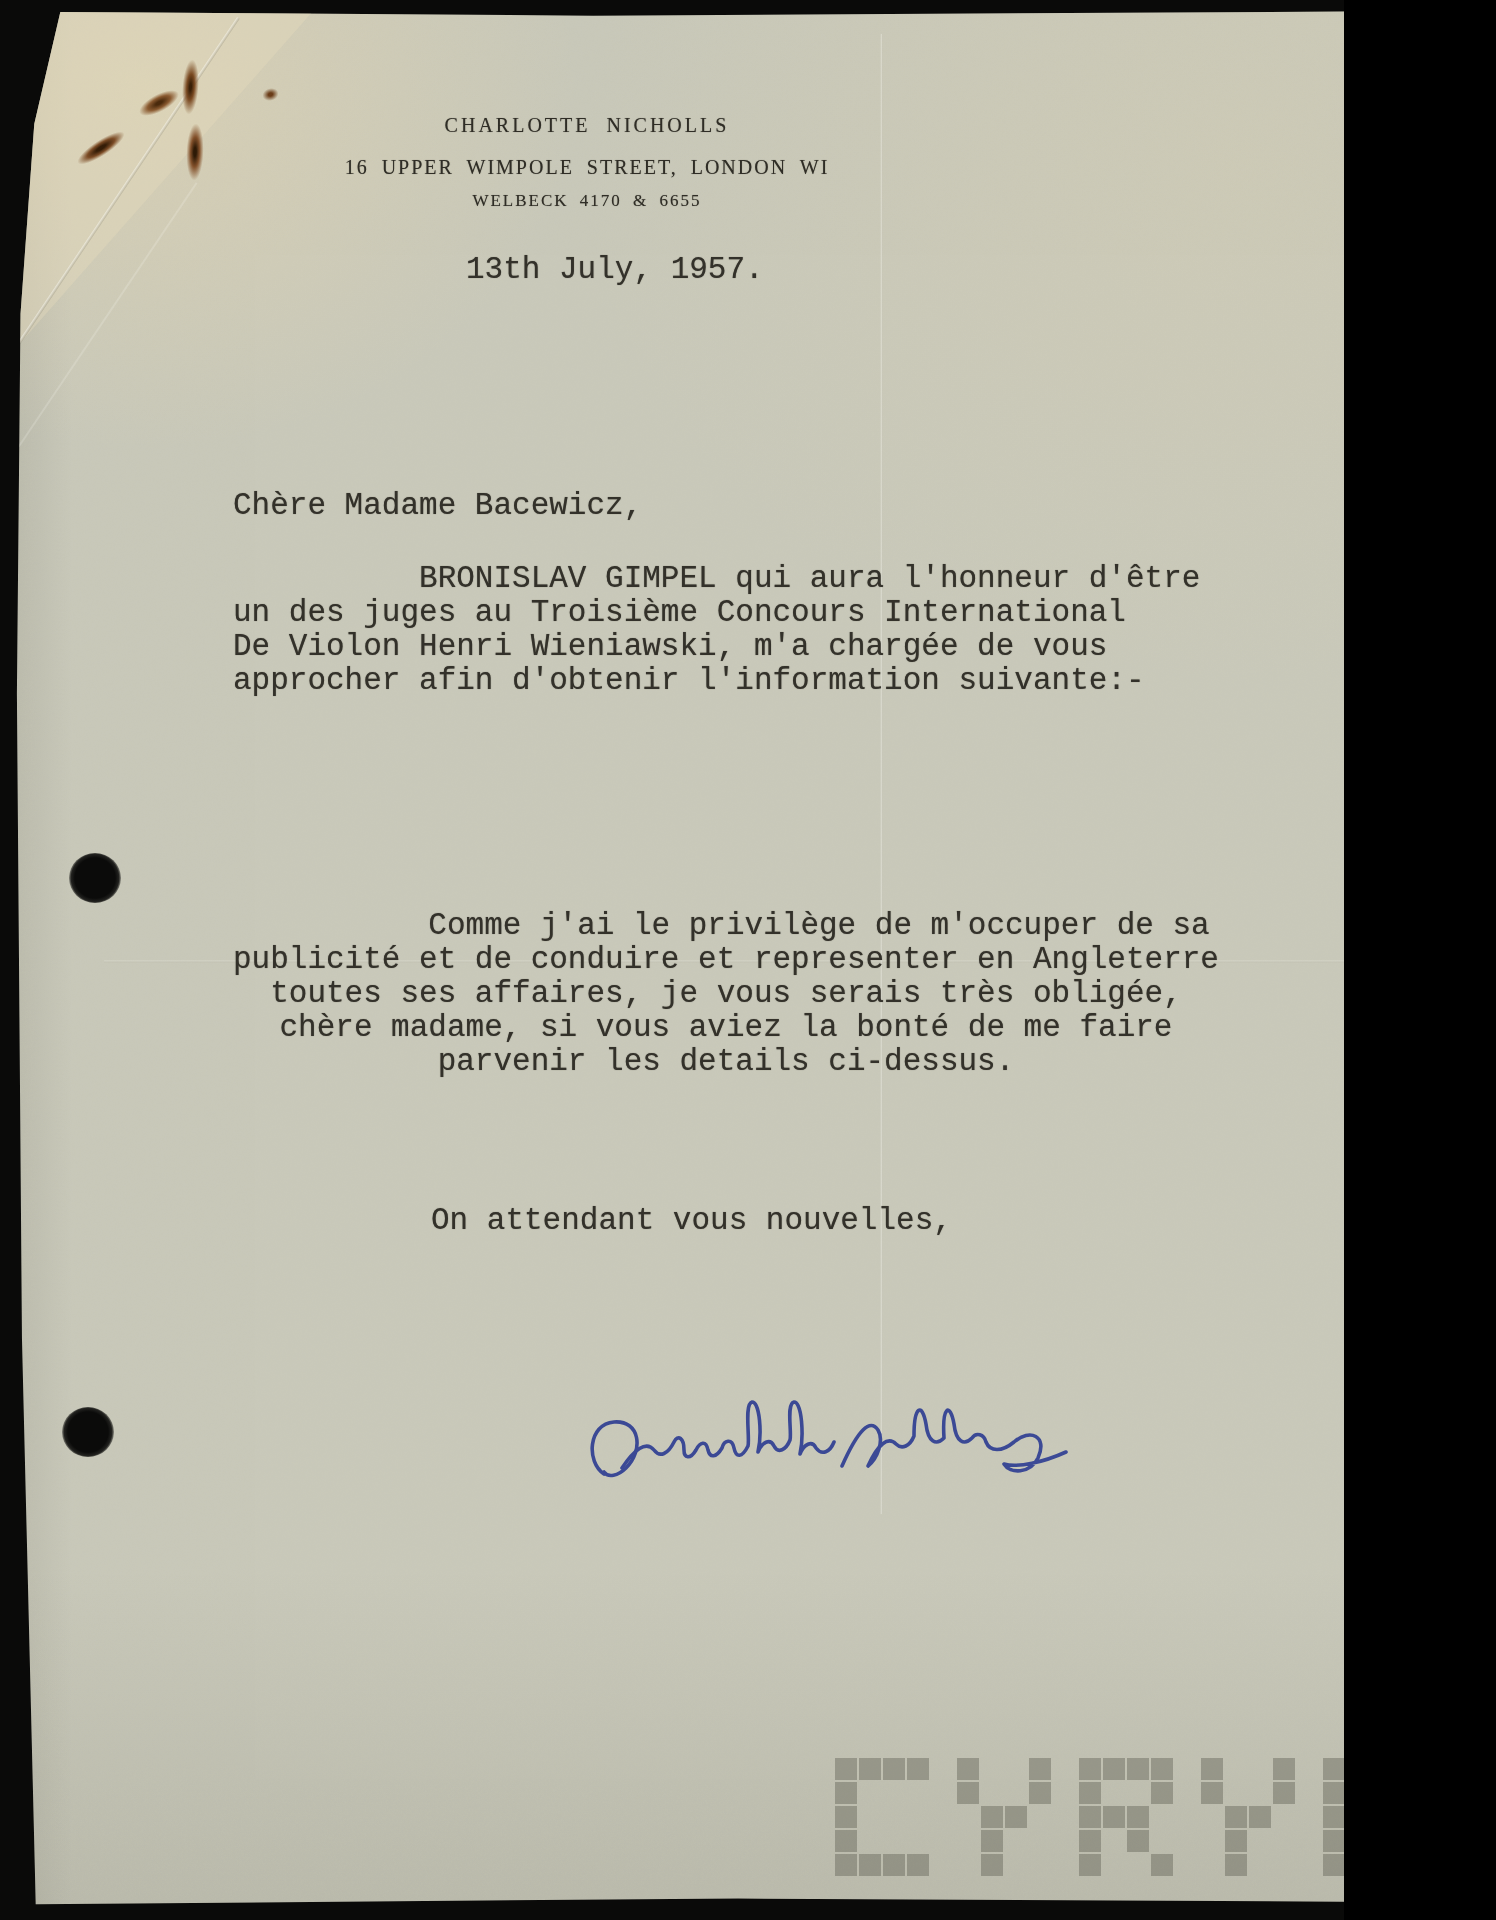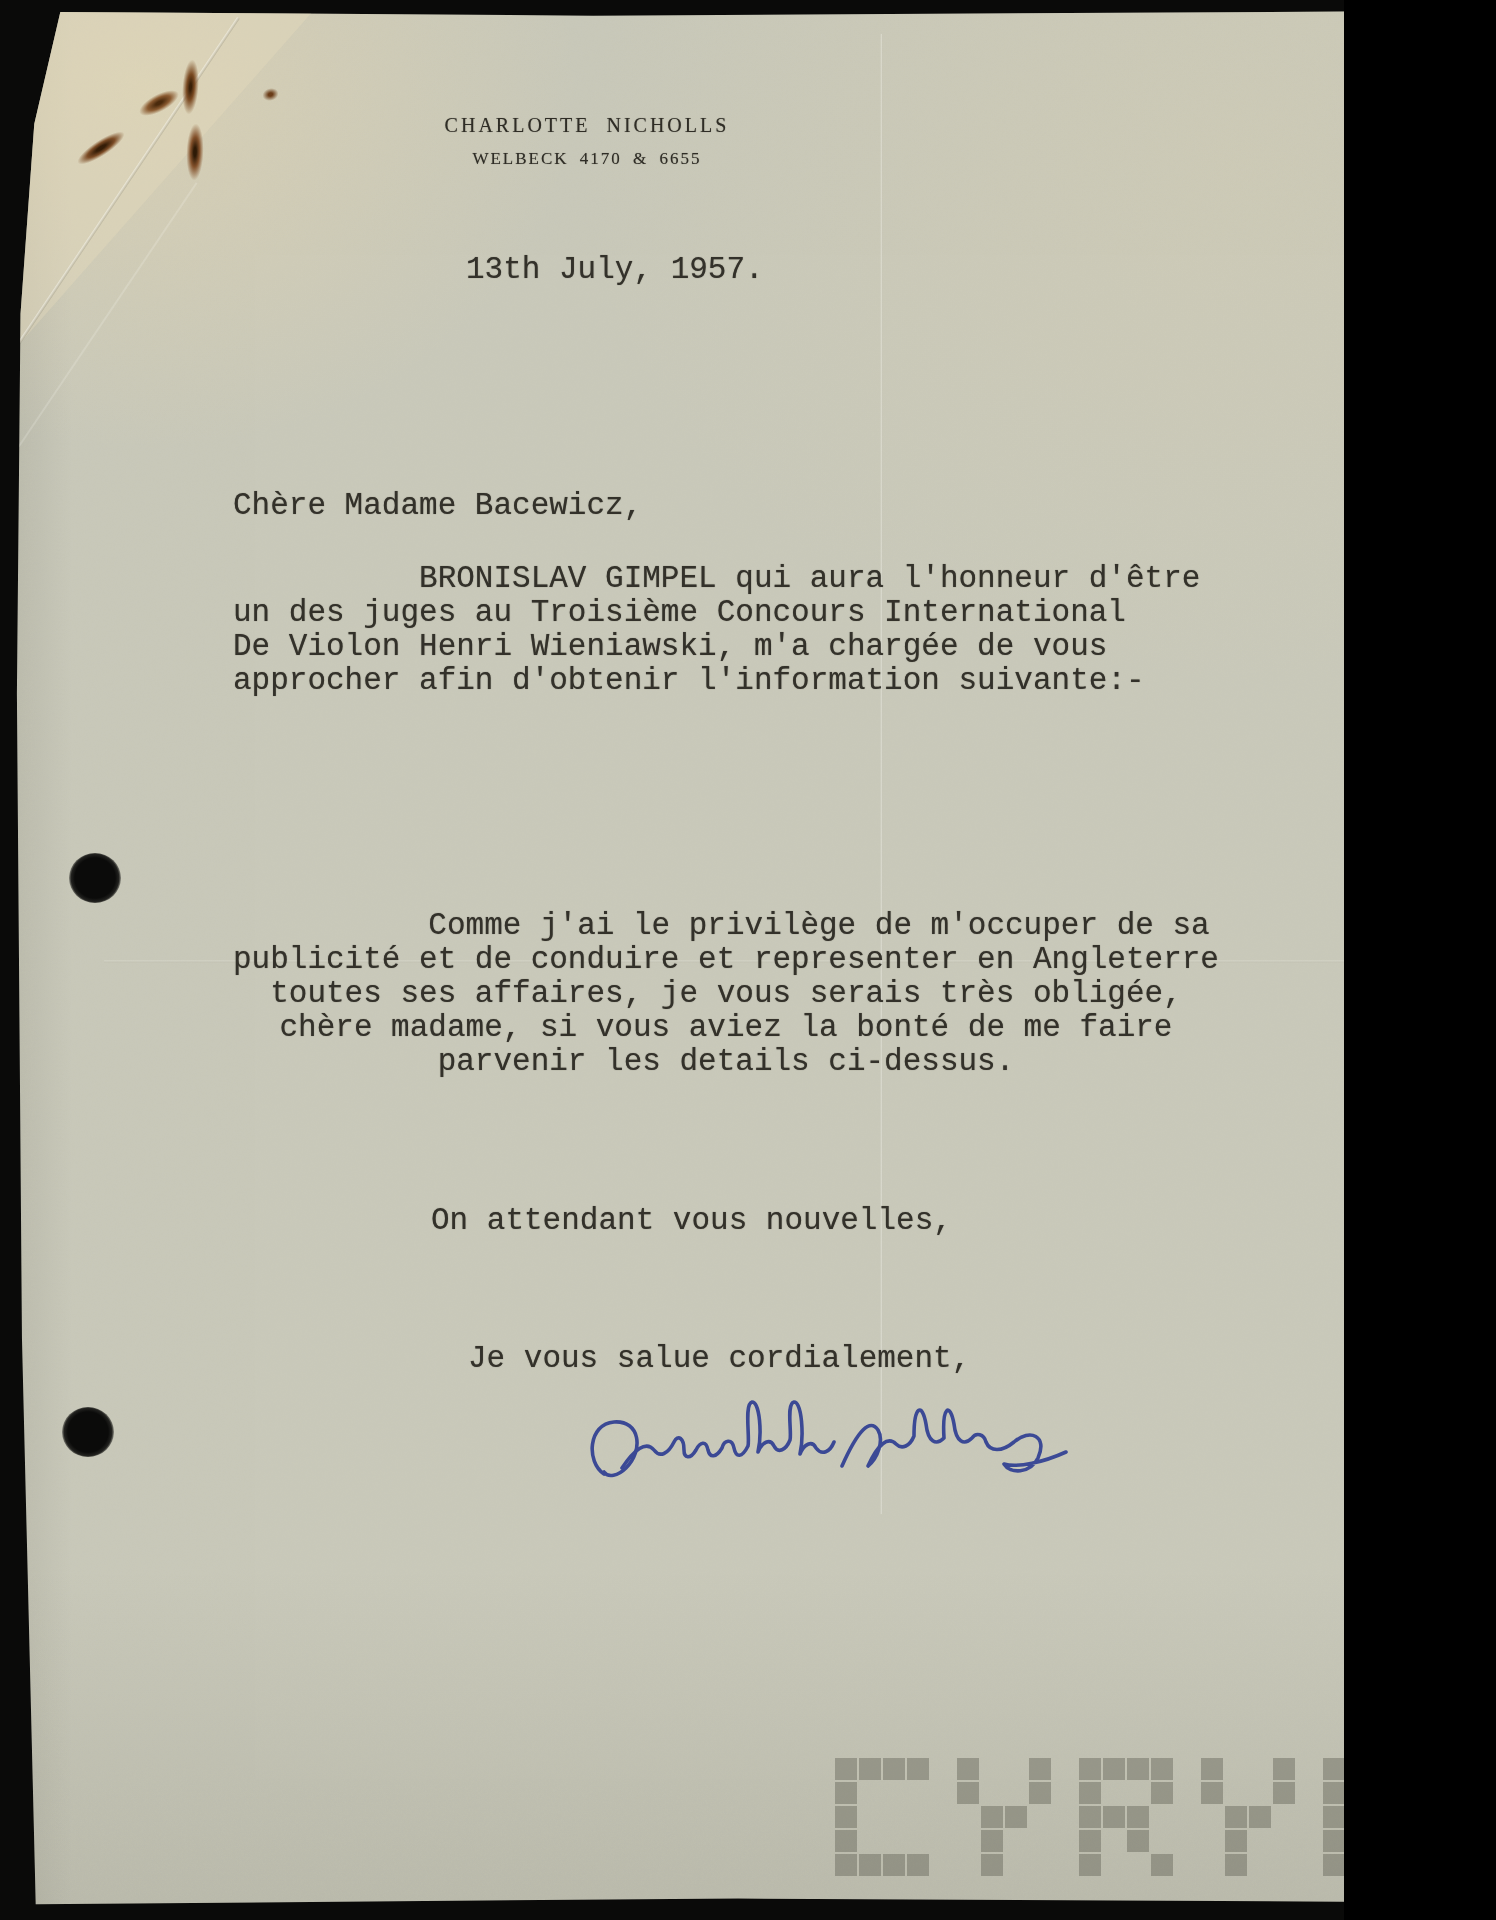--- a/index.html
+++ b/index.html
@@ -94,37 +94,37 @@
       <title>37</title>
       <g fill="none" stroke="#46423a" stroke-width="3.4" stroke-linecap="round">
         <path d="M16,16 C22,6 36,8 36,17 C36,24 27,28 22,28 C31,28 38,33 35,42 C32,51 18,52 11,45"></path>
         <path d="M44,17 C52,14 62,14 70,14 C63,27 58,39 55,52"></path>
         <path d="M40,32 L78,29"></path>
       </g>
     </svg>
 
     <header class="letterhead">
       <div class="lh-name">CHARLOTTE NICHOLLS</div>
+      <div class="lh-addr">16 UPPER WIMPOLE STREET, LONDON WI</div>
       <div class="lh-phone">WELBECK 4170 &amp; 6655</div>
     </header>
 
     <div class="tw date">13th July, 1957.</div>
 
     <pre class="tw salutation">Chère Madame Bacewicz,</pre>
     <pre class="tw p1">          BRONISLAV GIMPEL qui aura l'honneur d'être
 un des juges au Troisième Concours International
 De Violon Henri Wieniawski, m'a chargée de vous
 approcher afin d'obtenir l'information suivante:-</pre>
     <pre class="tw p3">          Comme j'ai le privilège de m'occuper de sa
 publicité et de conduire et representer en Angleterre
 toutes ses affaires, je vous serais très obligée,
 chère madame, si vous aviez la bonté de me faire
 parvenir les details ci-dessus.</pre>
     <pre class="tw close1">On attendant vous nouvelles,</pre>
-    <pre class="tw close2">Je vous salue cordialement,</pre>
 
     <svg class="signature" viewBox="0 0 540 160" aria-label="Charlotte Nicholls">
       <g fill="none" stroke="#2c3c92" stroke-width="3.6" stroke-linecap="round" stroke-linejoin="round" opacity="0.9">
         <path d="M30,96 C12,84 14,46 40,44 C66,42 70,72 52,90 C44,98 34,100 30,94"></path>
         <path d="M48,90 C60,72 72,62 80,72 C86,80 94,76 100,64 C104,56 110,60 110,72 C110,80 116,82 122,72
                  C126,64 132,62 134,72 C136,80 142,80 148,70 C150,62 158,60 160,70 C162,80 168,80 174,68
                  C176,60 170,26 178,24 C186,24 188,56 184,74 C188,64 196,60 200,68 C204,76 212,72 216,62
                  C218,54 212,26 220,24 C228,24 230,58 226,76 C230,66 238,62 242,70 C248,78 256,74 260,64"></path>
         <path d="M268,88 C284,52 296,40 304,52 C310,62 304,80 294,88 C304,66 314,58 322,66 C328,72 336,68 340,58
                  C340,28 348,24 352,46 C354,64 362,68 370,60 C368,28 376,24 380,46 C382,64 390,68 398,60

